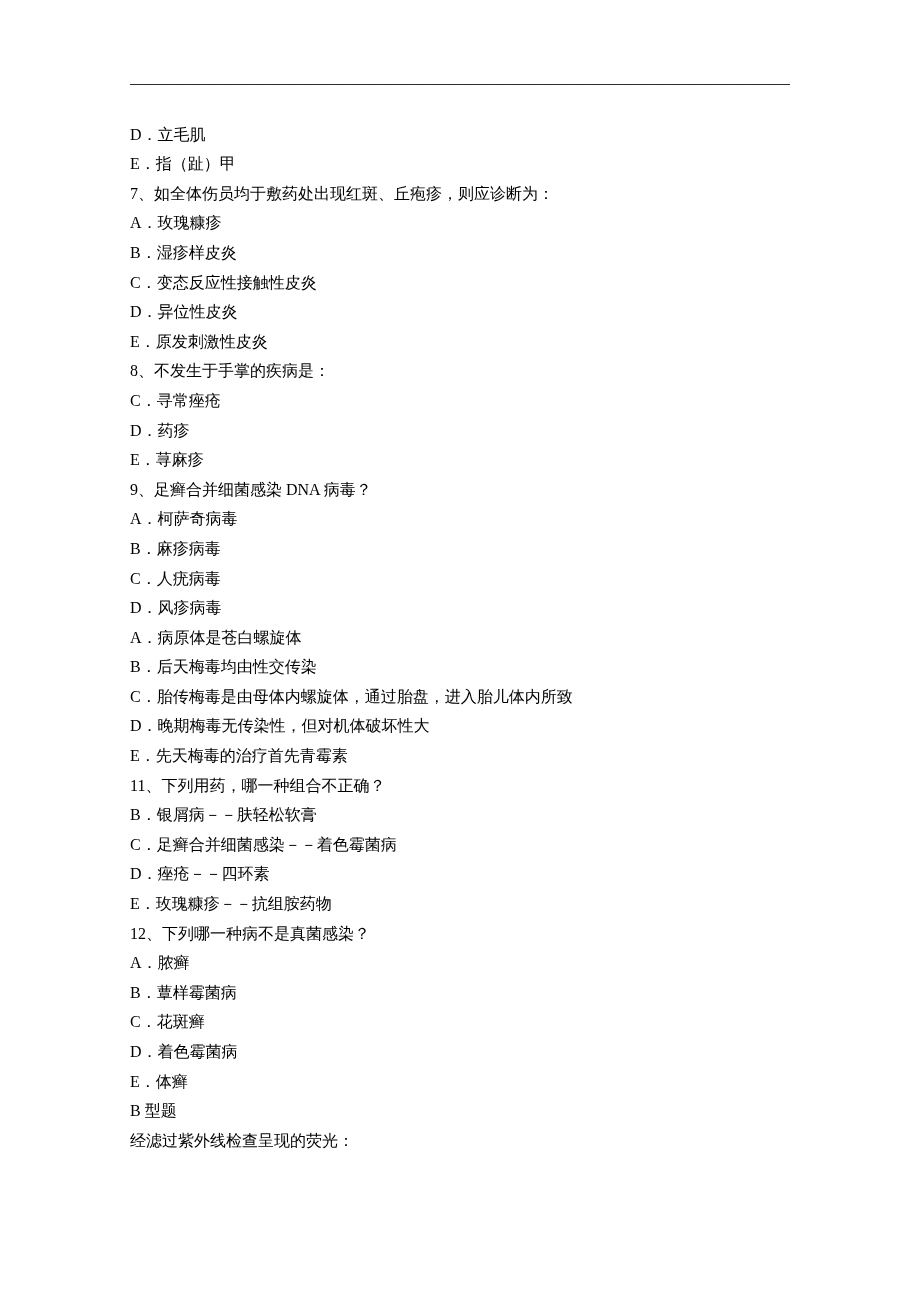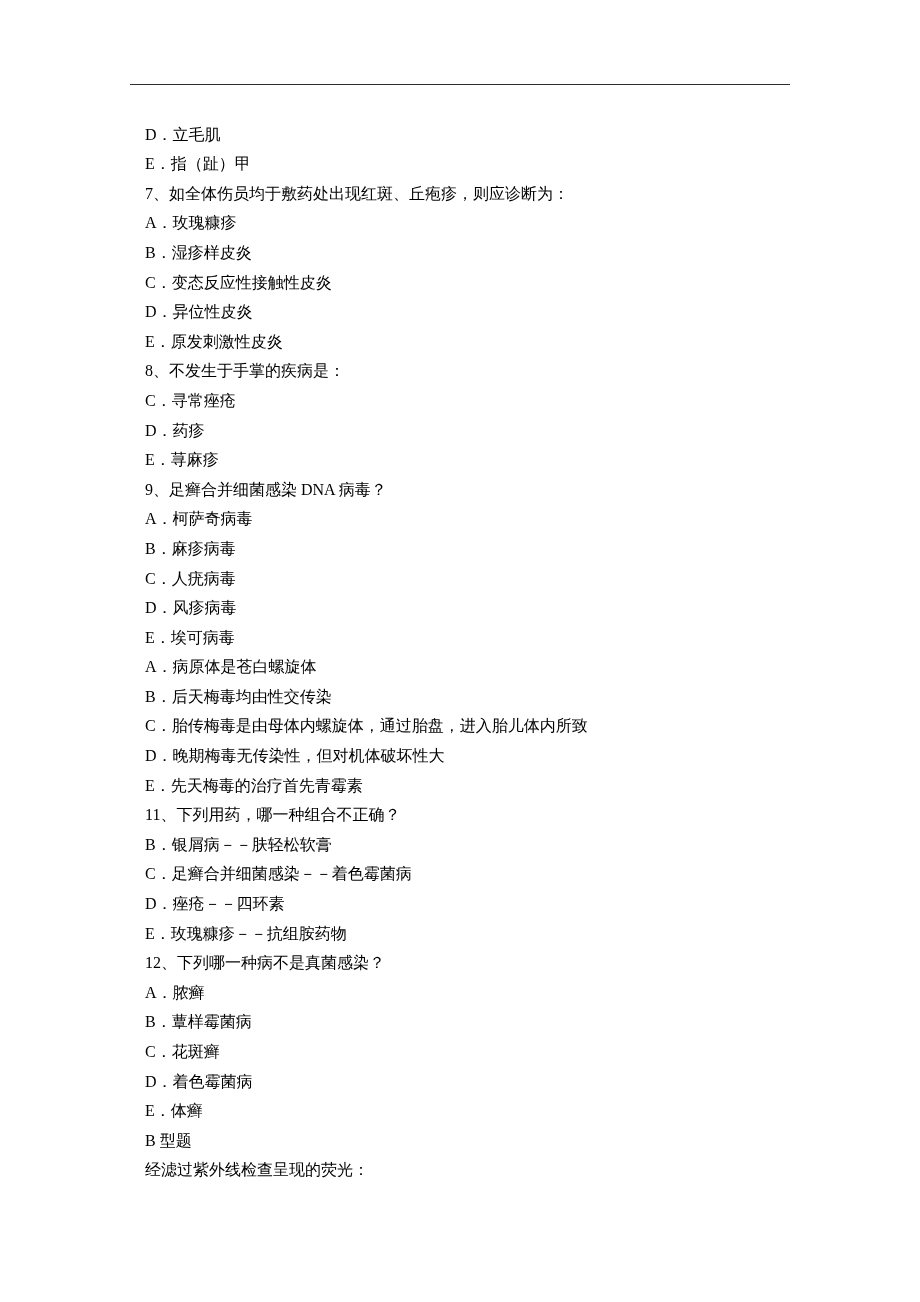--- a/index.html
+++ b/index.html
@@ -19,21 +19,20 @@
   .hr-underscore {
     font-family: "Times New Roman", serif;
     letter-spacing: 0;
     white-space: nowrap;
     overflow: hidden;
     margin-bottom: 22px;
     color: #000;
   }
   .line {
     white-space: pre;
-    margin-left: 15px;
   }
   .letter {
     font-family: "Times New Roman", serif;
   }
 </style>
 </head>
 <body>
 
 <div class="page">
   <div class="hr-underscore">———————————————————————————————————————————————————</div>
@@ -48,21 +47,20 @@
       <div class="line"><span class="letter">E．</span><span>原发刺激性皮炎</span></div>
       <div class="line"><span class="letter">8、</span><span>不发生于手掌的疾病是：</span></div>
       <div class="line"><span class="letter">C．</span><span>寻常痤疮</span></div>
       <div class="line"><span class="letter">D．</span><span>药疹</span></div>
       <div class="line"><span class="letter">E．</span><span>荨麻疹</span></div>
       <div class="line"><span class="letter">9、</span><span>足癣合并细菌感染 DNA 病毒？</span></div>
       <div class="line"><span class="letter">A．</span><span>柯萨奇病毒</span></div>
       <div class="line"><span class="letter">B．</span><span>麻疹病毒</span></div>
       <div class="line"><span class="letter">C．</span><span>人疣病毒</span></div>
       <div class="line"><span class="letter">D．</span><span>风疹病毒</span></div>
-      <div class="line"><span class="letter">E．</span><span>埃可病毒</span></div>
       <div class="line"><span class="letter">A．</span><span>病原体是苍白螺旋体</span></div>
       <div class="line"><span class="letter">B．</span><span>后天梅毒均由性交传染</span></div>
       <div class="line"><span class="letter">C．</span><span>胎传梅毒是由母体内螺旋体，通过胎盘，进入胎儿体内所致</span></div>
       <div class="line"><span class="letter">D．</span><span>晚期梅毒无传染性，但对机体破坏性大</span></div>
       <div class="line"><span class="letter">E．</span><span>先天梅毒的治疗首先青霉素</span></div>
       <div class="line"><span class="letter">11、</span><span>下列用药，哪一种组合不正确？</span></div>
       <div class="line"><span class="letter">B．</span><span>银屑病－－肤轻松软膏</span></div>
       <div class="line"><span class="letter">C．</span><span>足癣合并细菌感染－－着色霉菌病</span></div>
       <div class="line"><span class="letter">D．</span><span>痤疮－－四环素</span></div>
       <div class="line"><span class="letter">E．</span><span>玫瑰糠疹－－抗组胺药物</span></div>

